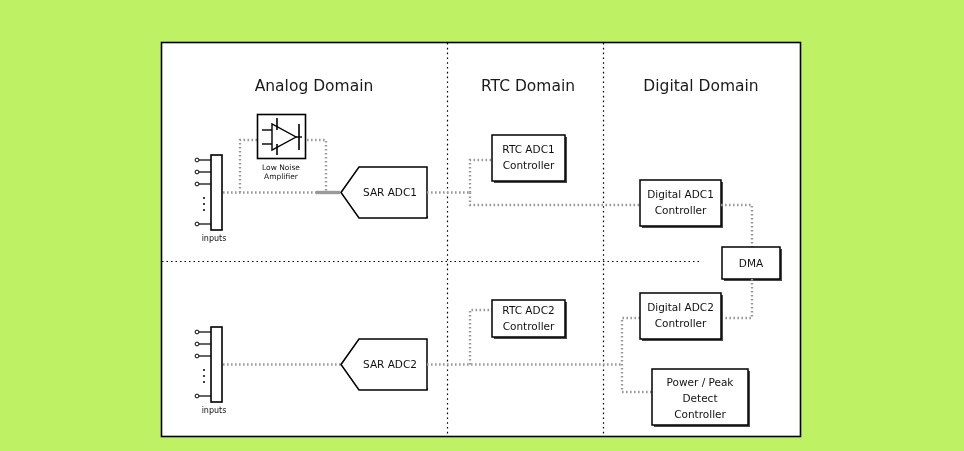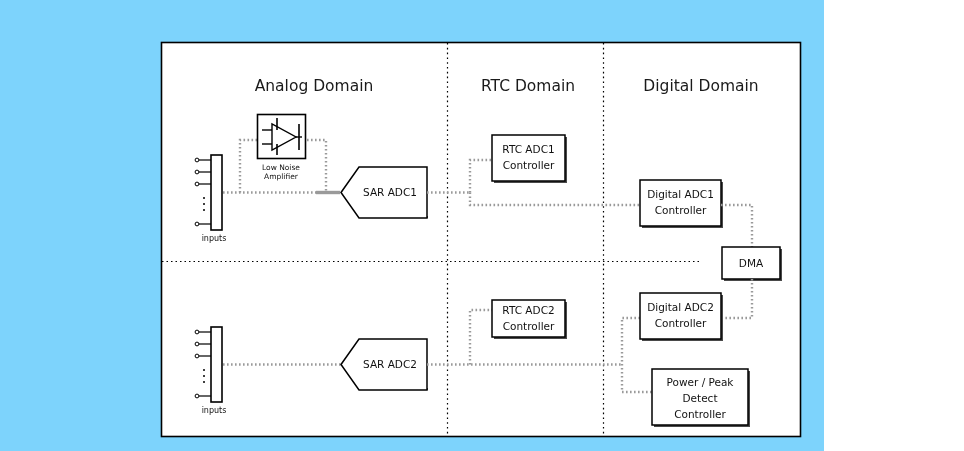--- a/index.html
+++ b/index.html
@@ -1,21 +1,21 @@
 <!DOCTYPE html>
 <html><head>
 <meta charset="utf-8">
 <style>
   html,body{margin:0;padding:0;background:#ffffff;}
   body{
     width:964px;height:451px;
     font-family:"DejaVu Sans","Liberation Sans",sans-serif;
     overflow:hidden;
   }
-  #stage{position:relative;width:824px;height:451px;background:#7dd3fc;}
+  #stage{position:relative;width:964px;height:451px;background:#bef264;}
   svg#diagram{position:absolute;left:0;top:0;width:964px;height:451px;display:block;}
   .domain-title{
     font-size:15.5px;fill:#1a1a1a;
     font-family:"DejaVu Sans","Liberation Sans",sans-serif;
     text-anchor:middle;
   }
   .box-label{
     font-size:10.5px;fill:#111;
     font-family:"DejaVu Sans","Liberation Sans",sans-serif;
     text-anchor:middle;

